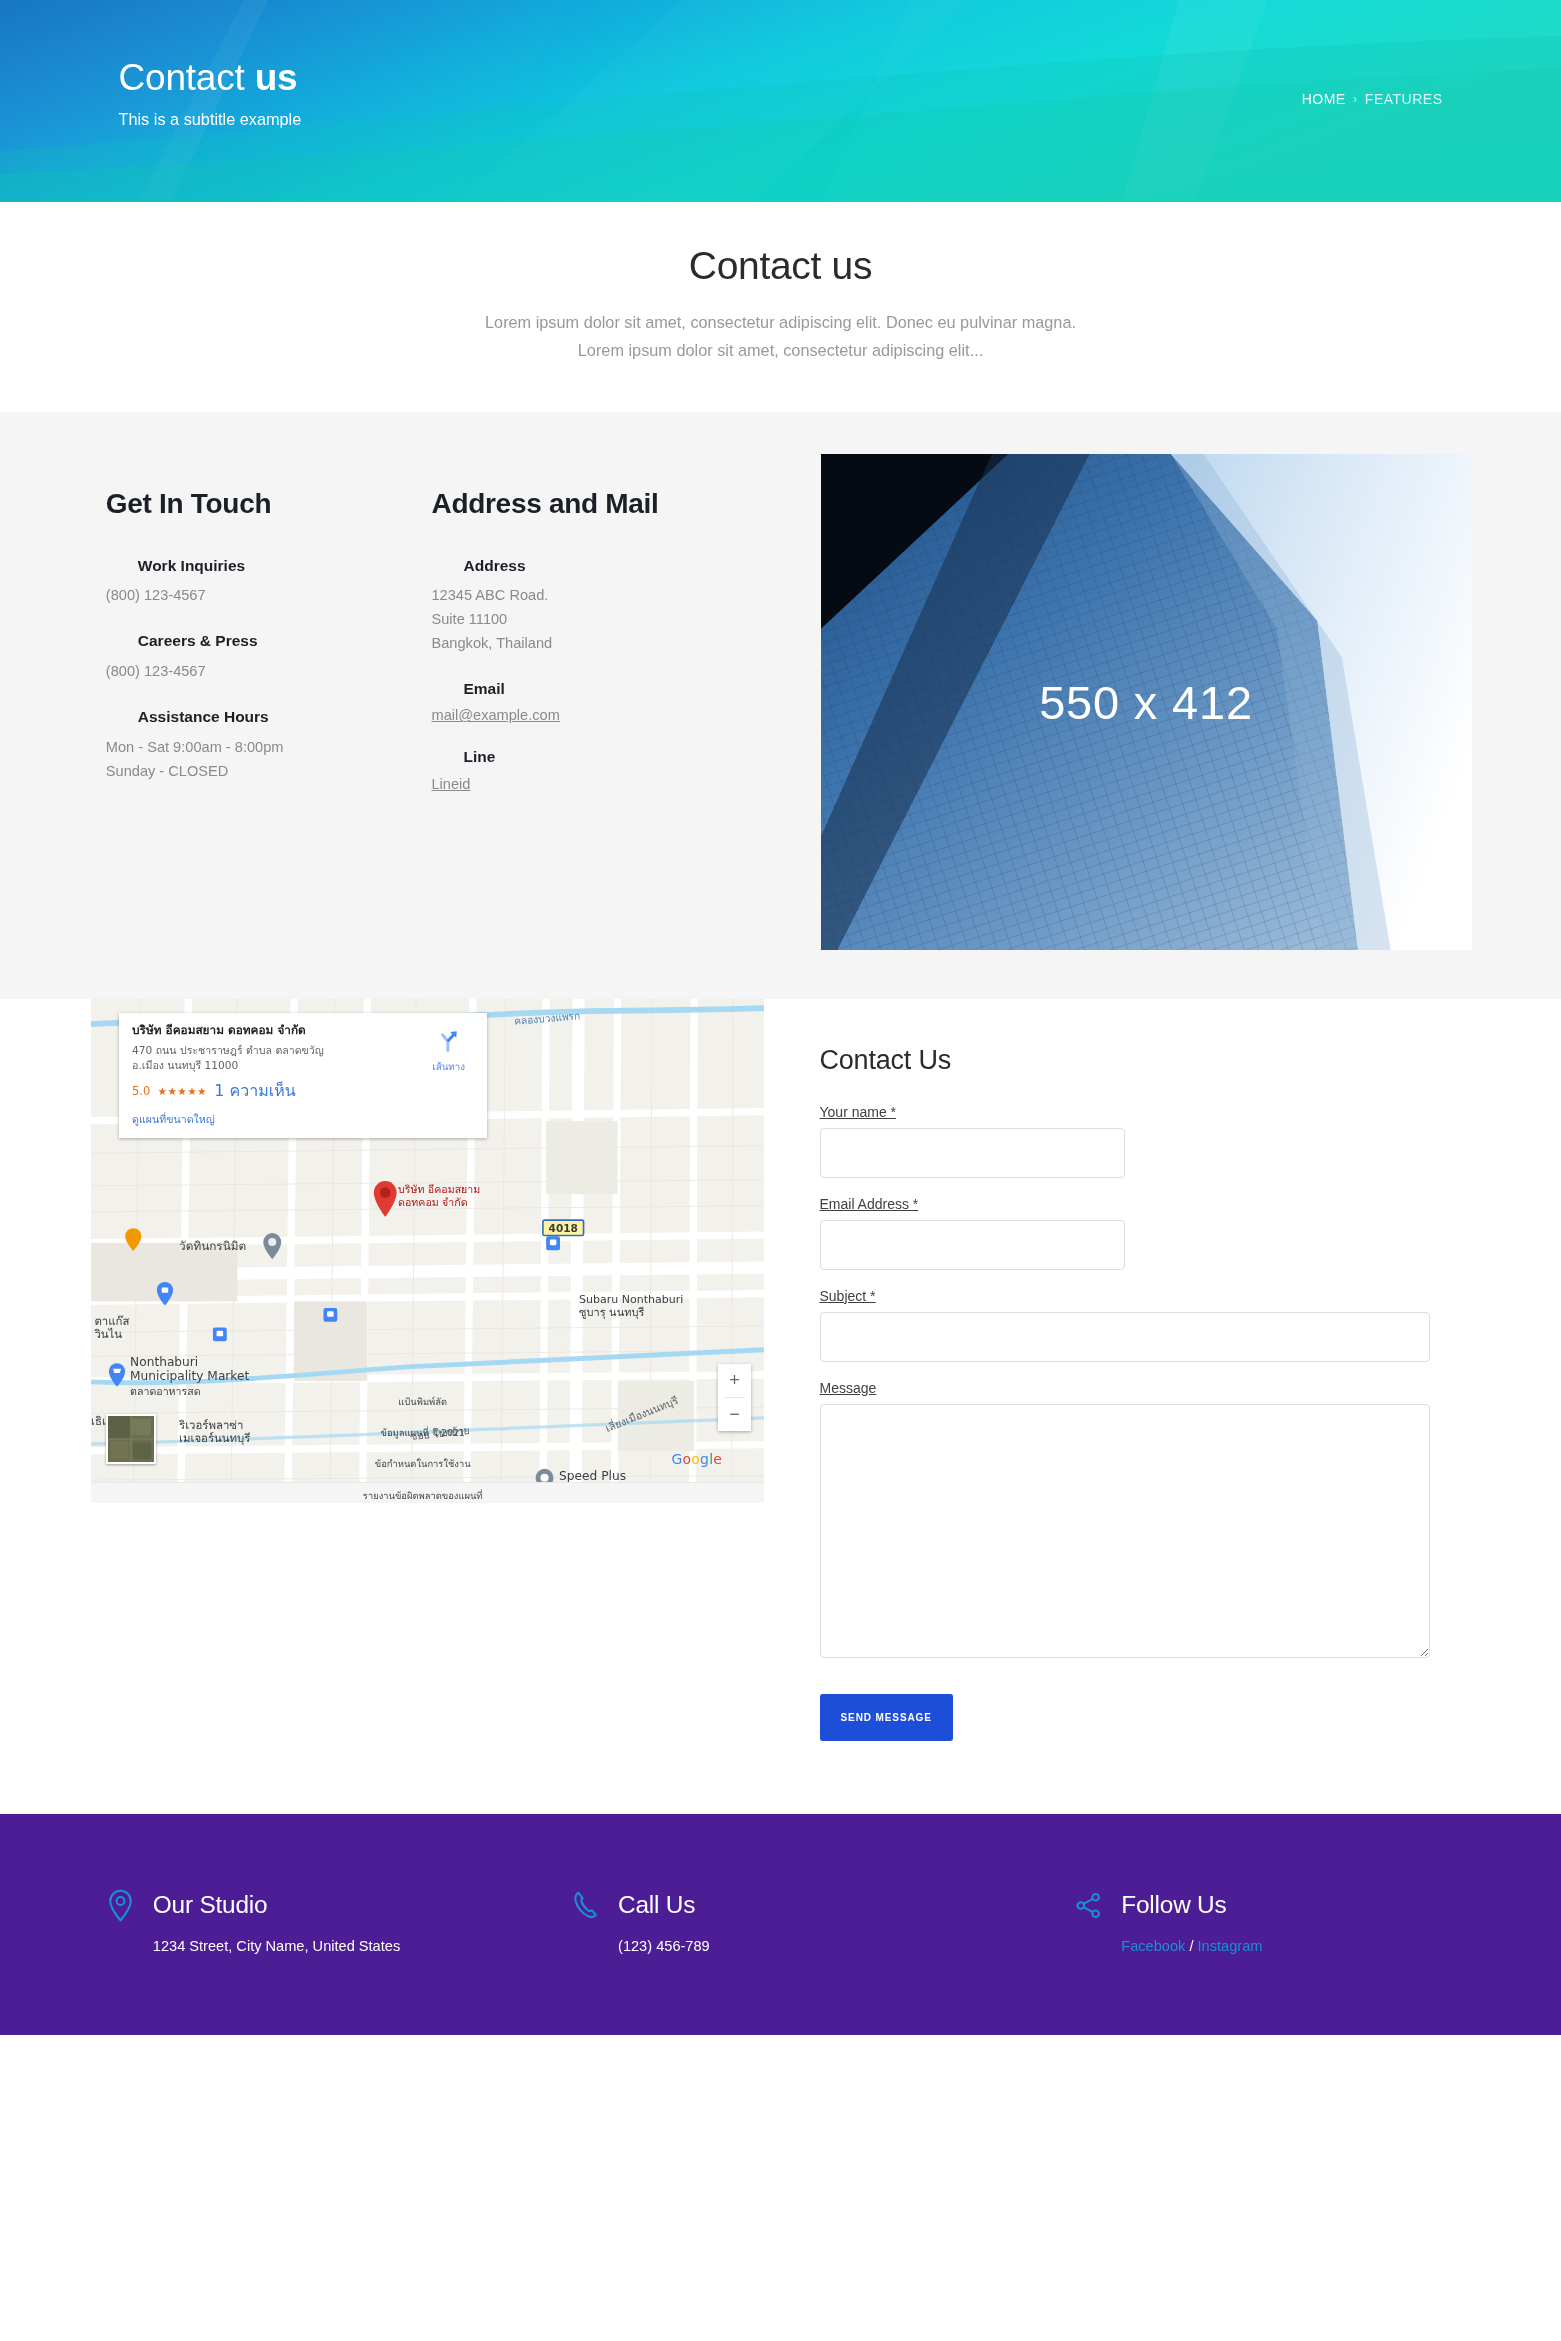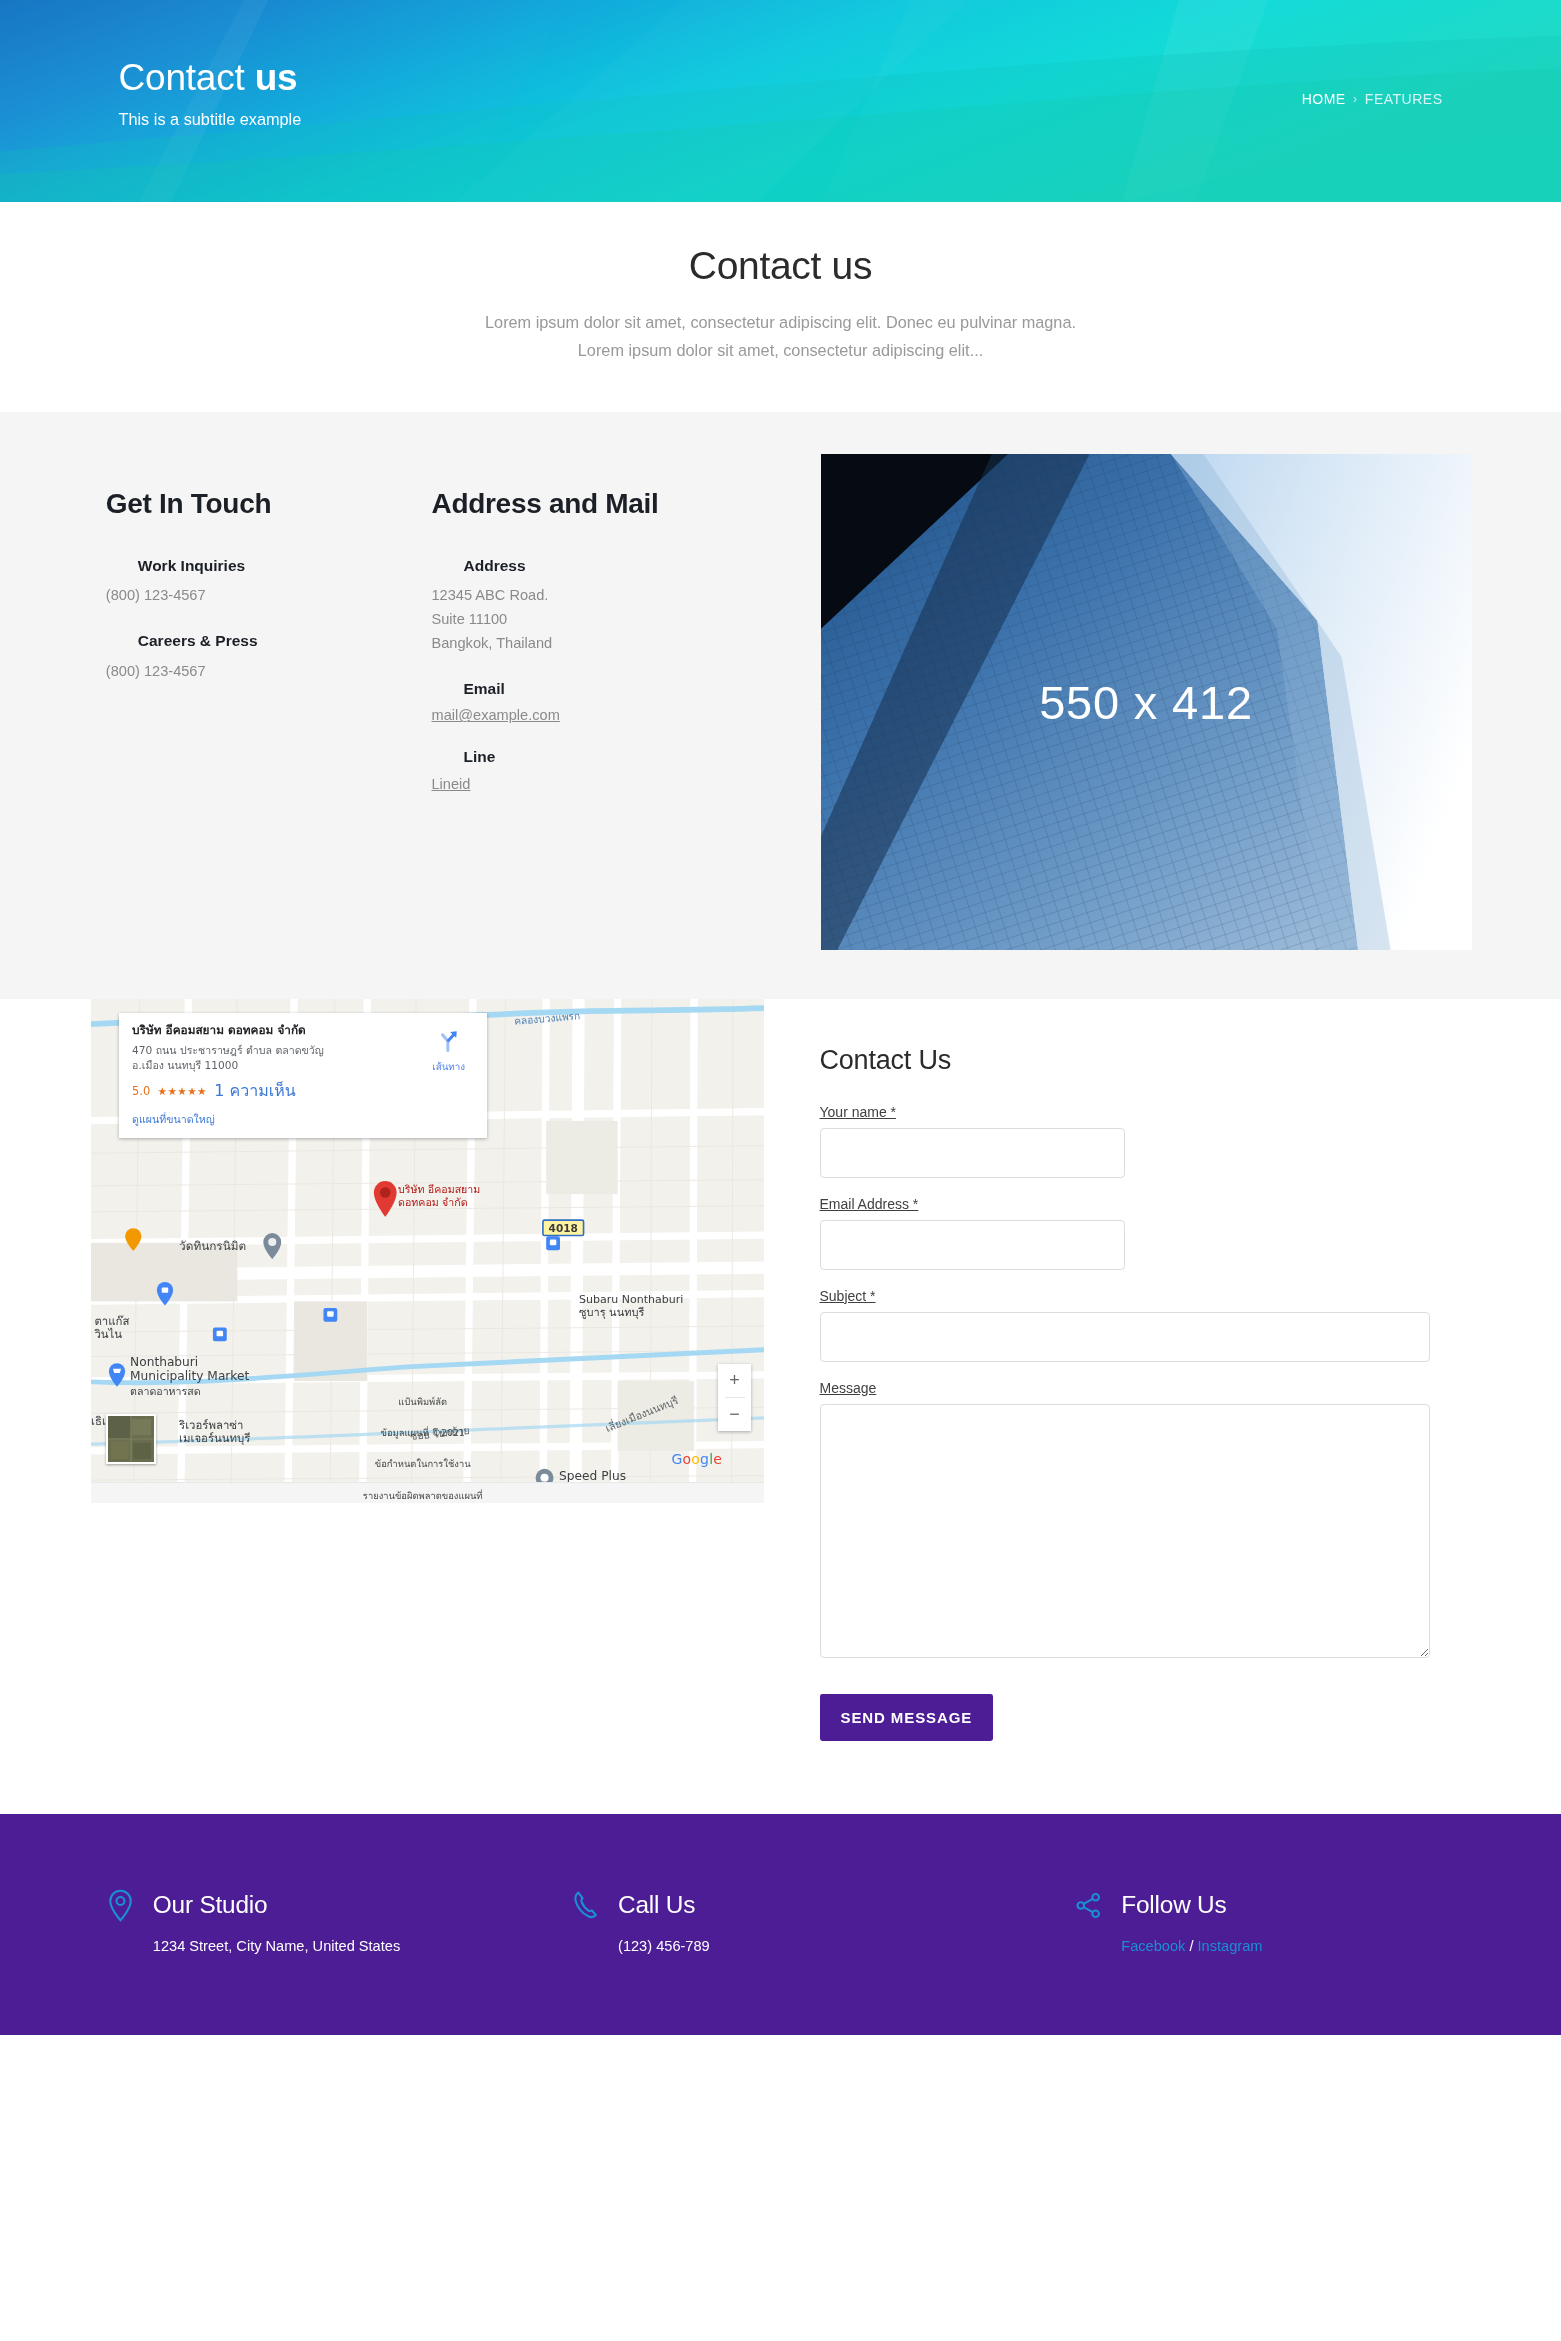--- a/index.html
+++ b/index.html
@@ -327,24 +327,24 @@
     background: #ffffff;
     font-size: 14px;
     padding: 9.8px 11.4px;
     font-family: "Liberation Sans", sans-serif;
     color: #333;
     outline: none;
     resize: vertical;
   }
   .send-btn {
     margin-top: 18px;
-    background: #4c1d95;
+    background: #1d4ed8;
     border: none;
     color: #ffffff;
-    font-size: 15px;
+    font-size: 10px;
     font-weight: 700;
     letter-spacing: 0.9px;
     padding: 0 21px;
     height: 47px;
     border-radius: 2.4px;
     cursor: pointer;
     font-family: "Liberation Sans", sans-serif;
   }
 
   
@@ -435,20 +435,25 @@
       <div class="info-block">
         <h4>Work Inquiries</h4>
         <p>(800) 123-4567</p>
       </div>
 
       <div class="info-block">
         <h4>Careers &amp; Press</h4>
         <p>(800) 123-4567</p>
       </div>
 
+      <div class="info-block">
+        <h4>Assistance Hours</h4>
+        <p>Mon - Sat 9:00am - 8:00pm</p>
+        <p>Sunday - CLOSED</p>
+      </div>
     </div>
 
     <div class="info-col col-b">
       <h3>Address and Mail</h3>
 
       <div class="info-block">
         <h4>Address</h4>
         <p>12345 ABC Road.</p>
         <p>Suite 11100</p>
         <p>Bangkok, Thailand</p>

